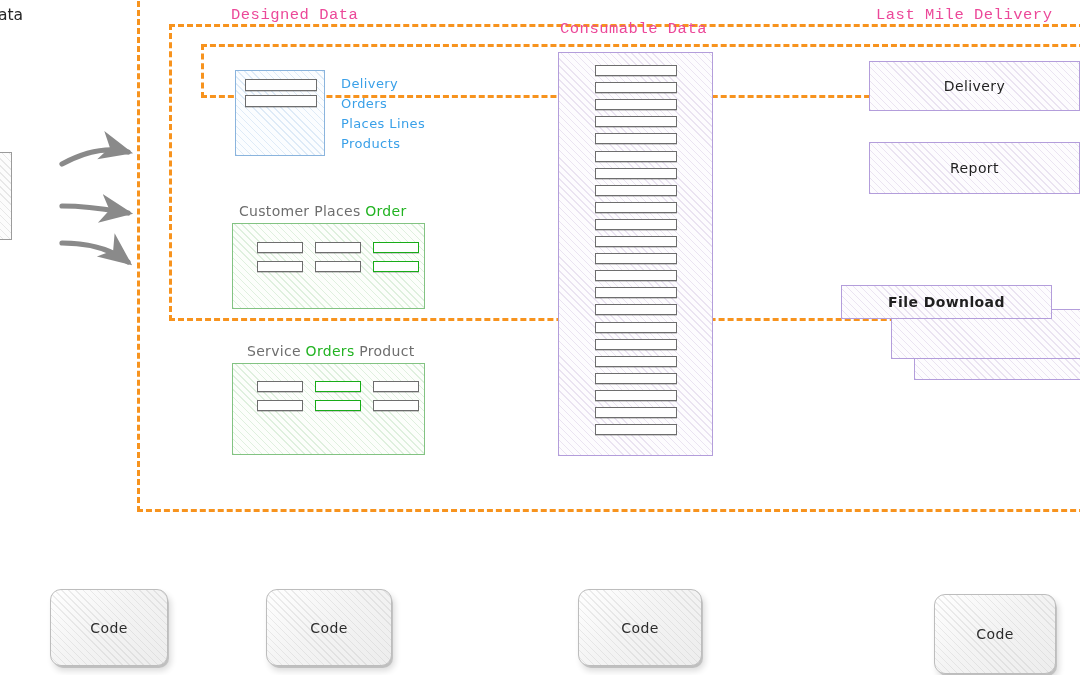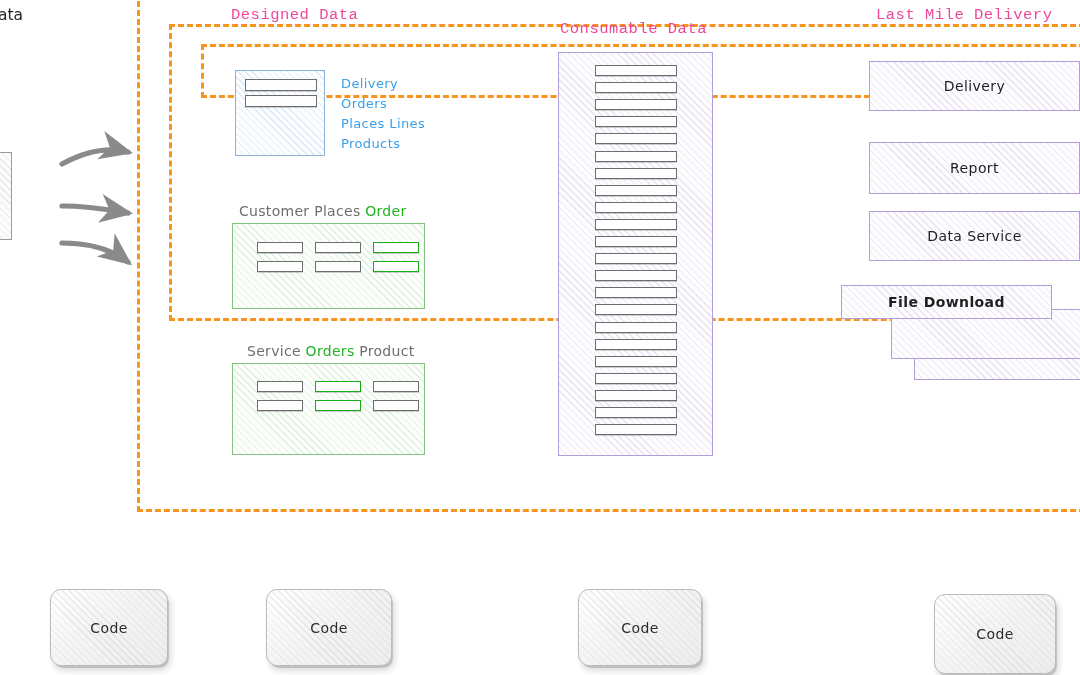--- a/index.html
+++ b/index.html
@@ -276,23 +276,20 @@
   </div>
 
   <div class="box box-purple hatch-purple" style="left:869px; top:61px; width:211px; height:50px;">
     <div class="box-label">Delivery</div>
   </div>
 
   <div class="box box-purple hatch-purple" style="left:869px; top:142px; width:211px; height:52px;">
     <div class="box-label">Report</div>
   </div>
 
-  <div class="box box-purple hatch-purple" style="left:869px; top:211px; width:211px; height:50px;">
-    <div class="box-label">Data Service</div>
-  </div>
 
   <div class="box box-purple hatch-purple" style="left:914px; top:330px; width:211px; height:50px;"></div>
   <div class="box box-purple hatch-purple" style="left:891px; top:309px; width:211px; height:50px;"></div>
   <div class="box box-purple hatch-purple" style="left:841px; top:285px; width:211px; height:34px;font-weight:bold;">
     <div class="box-label">File Download</div>
   </div>
 
   <div class="code-box" style="left:50px; top:589px; width:118px; height:77px;">
     <div class="code-text">Code</div>
   </div>

